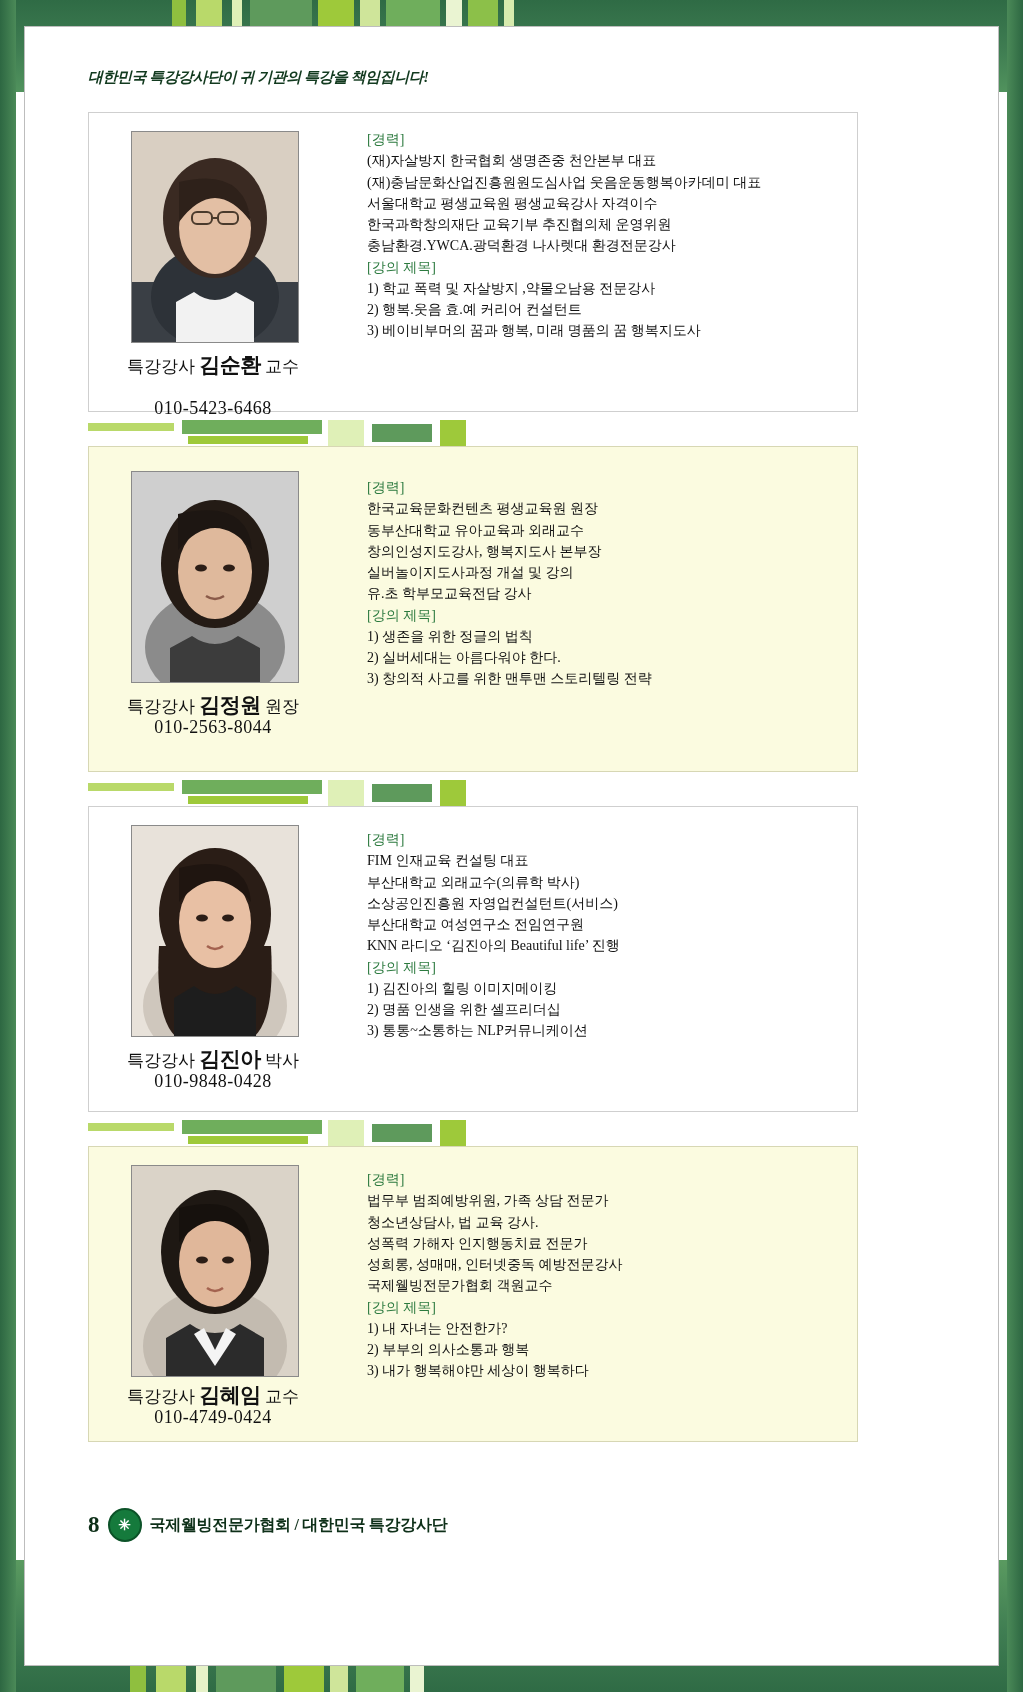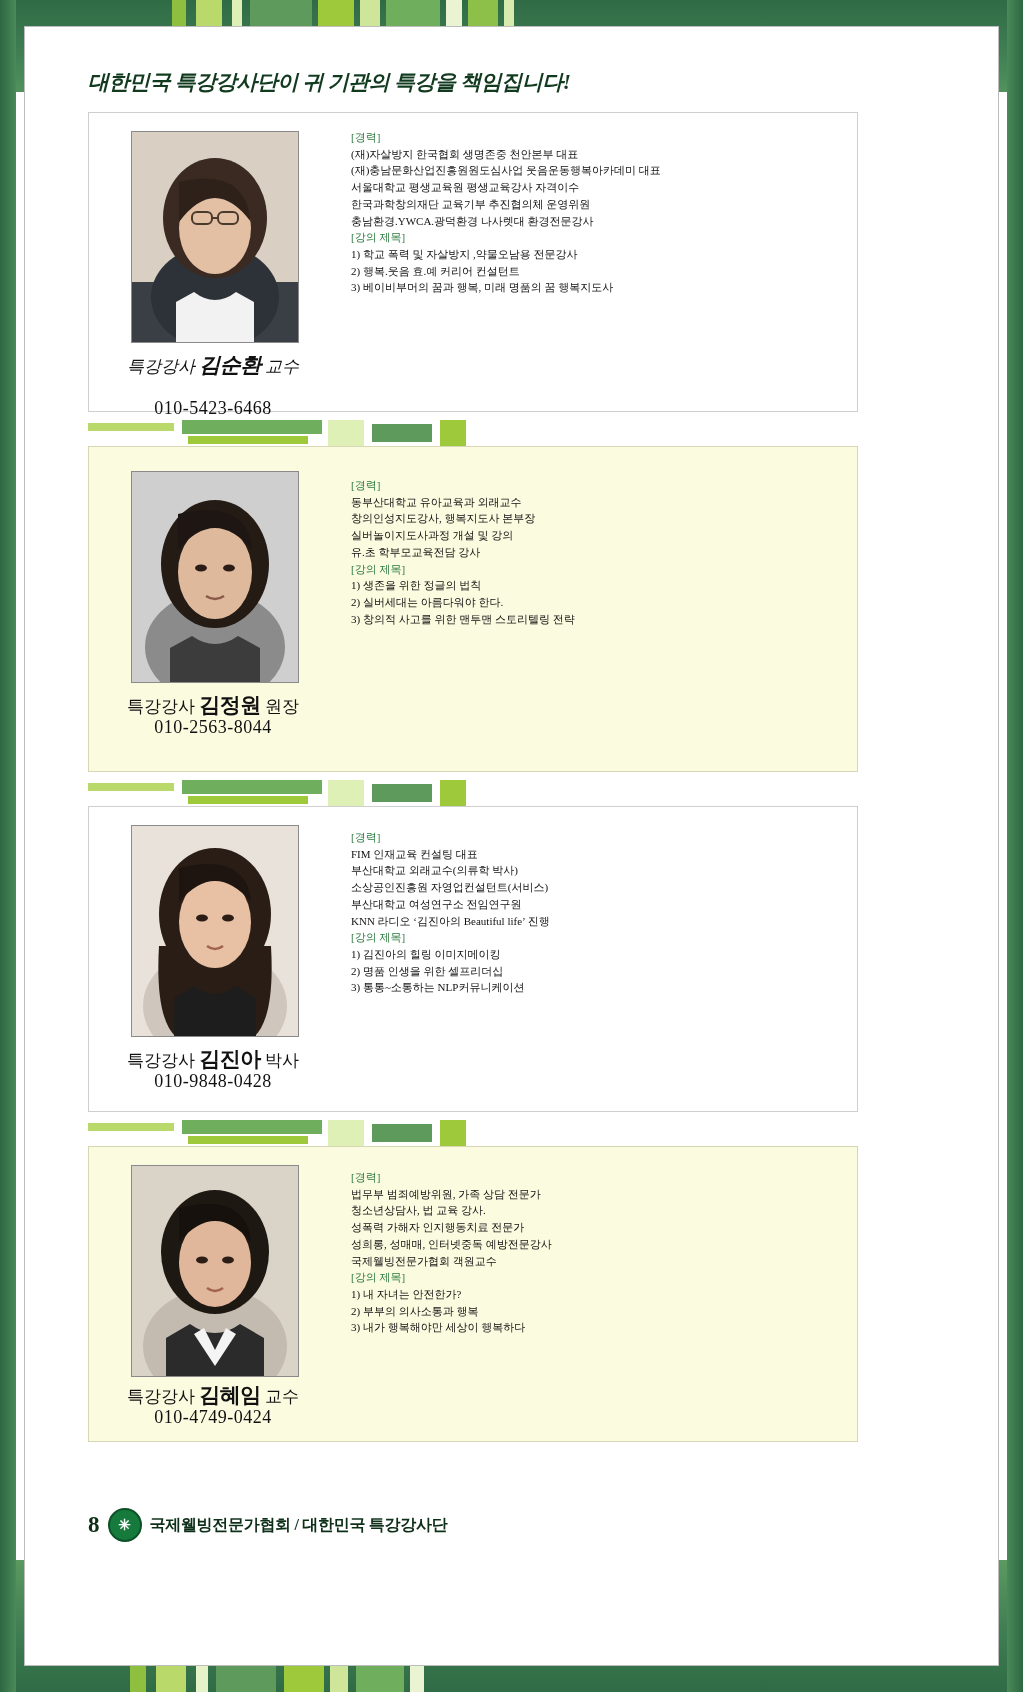--- a/index.html
+++ b/index.html
@@ -76,21 +76,21 @@
     border: 1px solid #d2d2d2;
     box-sizing: border-box;
     background: #ffffff;
   }
 
   
   .header-title {
     position: absolute;
     left: 88px;
     top: 68px;
-    font-size: 21px;
+    font-size: 15px;
     font-weight: bold;
     font-style: italic;
     color: #123a1f;
     letter-spacing: -0.5px;
     white-space: nowrap;
     z-index: 6;
   }
 
   
   .sep {
@@ -144,24 +144,24 @@
     position: absolute;
     left: 0;
     width: 248px;
     text-align: center;
     font-size: 18px;
     color: #111;
     letter-spacing: 0.5px;
   }
   .card .body {
     position: absolute;
-    left: 262px;
+    left: 278px;
     top: 16px;
     right: 14px;
-    font-size: 11px;
+    font-size: 14px;
     line-height: 1.52;
     color: #111;
   }
   .card .section-label {
     color: #2c7a3f;
   }
   .card .body div { white-space: nowrap; }
 
   
   .footer {
@@ -245,21 +245,21 @@
         <ellipse cx="83" cy="165" rx="64" ry="52" fill="#2d3238"></ellipse>
         <ellipse cx="83" cy="86" rx="52" ry="60" fill="#3a2a22"></ellipse>
         <ellipse cx="83" cy="96" rx="36" ry="46" fill="#e3bfa4"></ellipse>
         <rect x="60" y="80" width="20" height="12" rx="5" fill="none" stroke="#4a3a2c" stroke-width="2"></rect>
         <rect x="86" y="80" width="20" height="12" rx="5" fill="none" stroke="#4a3a2c" stroke-width="2"></rect>
         <line x1="80" y1="86" x2="86" y2="86" stroke="#4a3a2c" stroke-width="2"></line>
         <path d="M47 90 q36 -48 72 0 q-6 -56 -72 -40z" fill="#2e211a"></path>
         <path d="M62 160 q21 16 42 0 l18 10 v40 h-78 v-40z" fill="#f2f2f2"></path>
       </svg>
     </div>
-    <div class="name-line" style="top:238px;font-style:italic;">
+    <div class="name-line" style="top:238px;">
       <span>특강강사</span>
       <span class="bigname">김순환</span>
       <span>교수</span>
     </div>
     <div class="phone-line" style="top:264px;margin-top:21px;">010-5423-6468</div>
     <div class="body">
       <div class="section-label">[경력]</div>
       <div>(재)자살방지 한국협회 생명존중 천안본부 대표</div>
       <div>(재)충남문화산업진흥원원도심사업 웃음운동행복아카데미 대표</div>
       <div>서울대학교 평생교육원 평생교육강사 자격이수</div>
@@ -296,20 +296,21 @@
       </svg>
     </div>
     <div class="name-line" style="top:244px;">
       <span>특강강사</span>
       <span class="bigname">김정원</span>
       <span>원장</span>
     </div>
     <div class="phone-line" style="top:270px;">010-2563-8044</div>
     <div class="body" style="top:30px;">
       <div class="section-label">[경력]</div>
+      <div>한국교육문화컨텐츠 평생교육원 원장</div>
       <div>동부산대학교 유아교육과 외래교수</div>
       <div>창의인성지도강사, 행복지도사 본부장</div>
       <div>실버놀이지도사과정 개설 및 강의</div>
       <div>유.초 학부모교육전담 강사</div>
       <div class="section-label">[강의 제목]</div>
       <div>1) 생존을 위한 정글의 법칙</div>
       <div>2) 실버세대는 아름다워야 한다.</div>
       <div>3) 창의적 사고를 위한 맨투맨 스토리텔링 전략</div>
     </div>
   </div>

